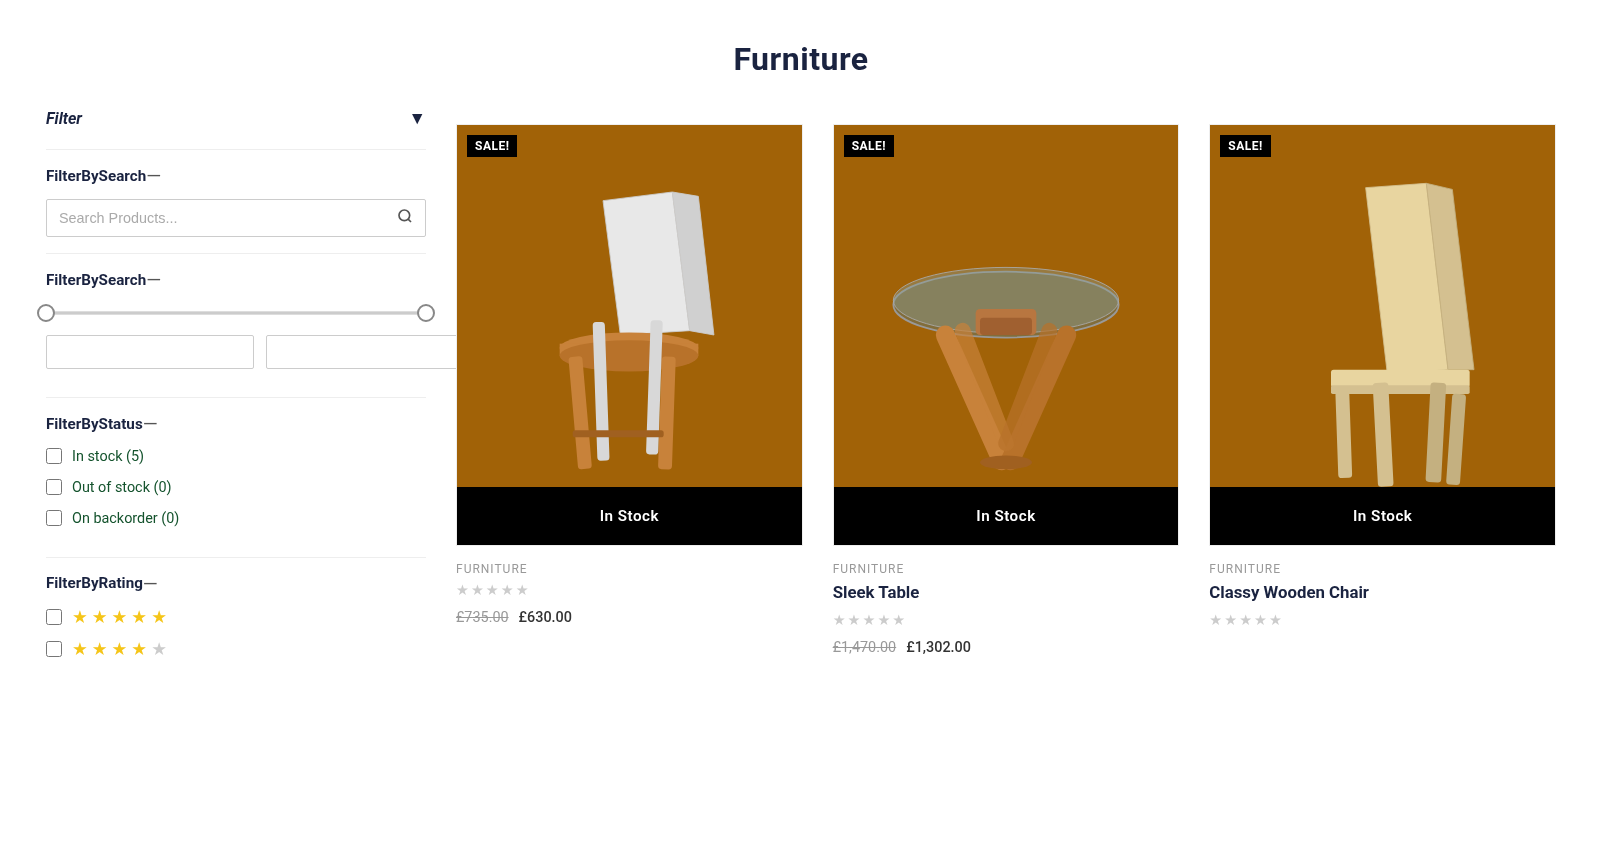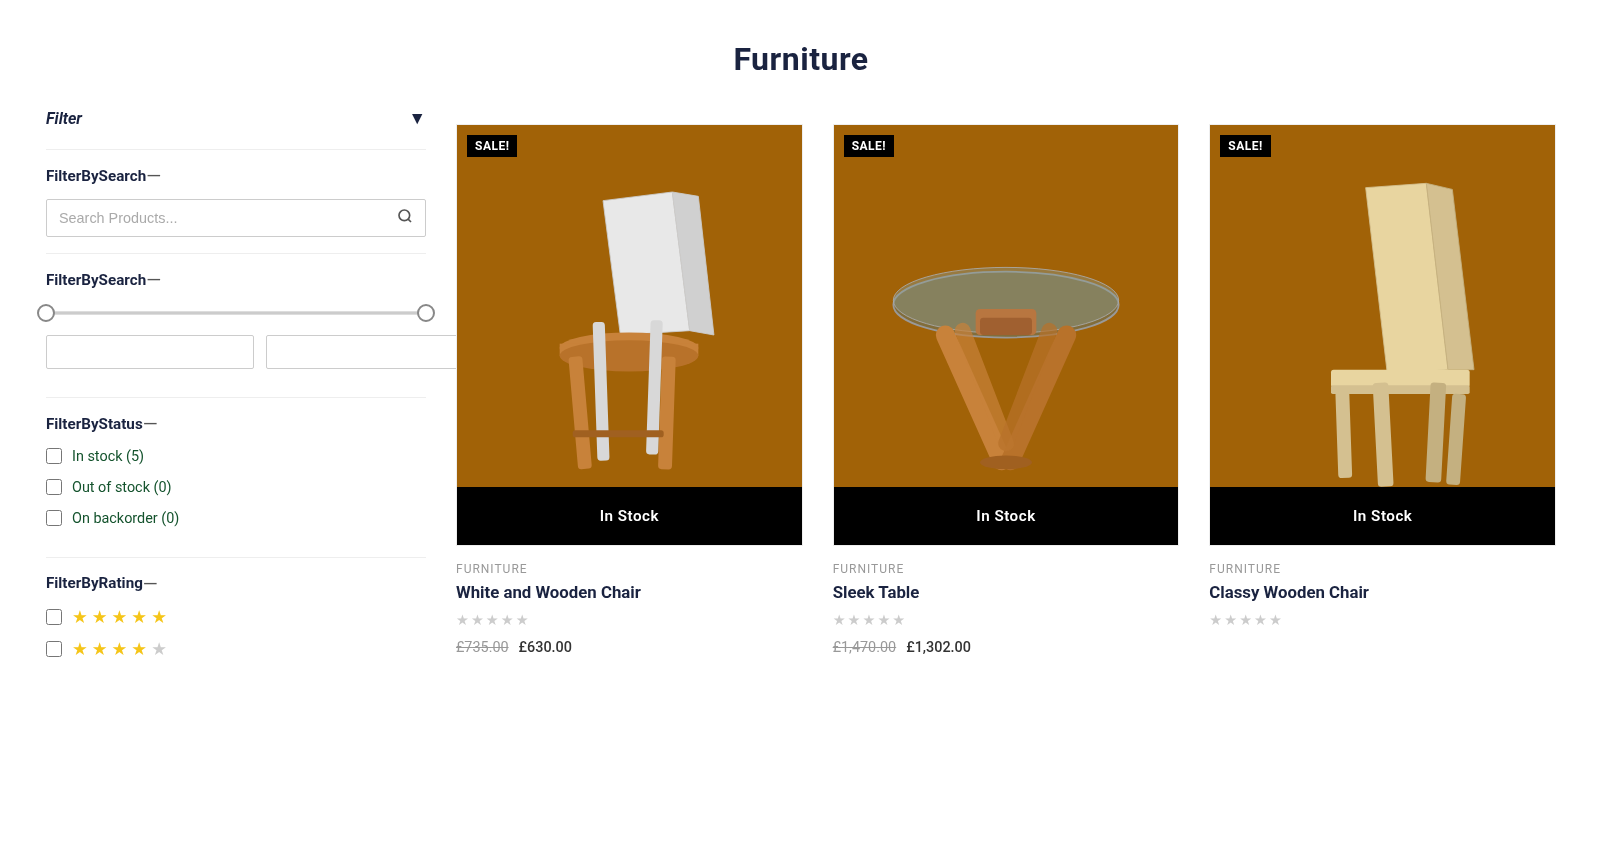--- a/index.html
+++ b/index.html
@@ -389,21 +389,20 @@
             <rect x="108" y="170" width="14" height="160" rx="4" fill="#d8d8d8" transform="rotate(-2, 115, 170)"></rect>
 
             <rect x="175" y="168" width="14" height="155" rx="4" fill="#d8d8d8" transform="rotate(2, 182, 168)"></rect>
 
             <rect x="85" y="295" width="105" height="8" rx="3" fill="#a06020" transform="rotate(0, 137, 295)"></rect>
           </svg>
         </div>
         <div class="in-stock-bar">In Stock</div>
       </div>
       <span class="product-category">FURNITURE</span>
-      <span class="product-name">White and Wooden Chair</span>
       <div class="product-stars">
         <span class="product-star">★</span>
         <span class="product-star">★</span>
         <span class="product-star">★</span>
         <span class="product-star">★</span>
         <span class="product-star">★</span>
       </div>
       <div class="product-prices">
         <span class="price-original">£735.00</span>
         <span class="price-sale">£630.00</span>

